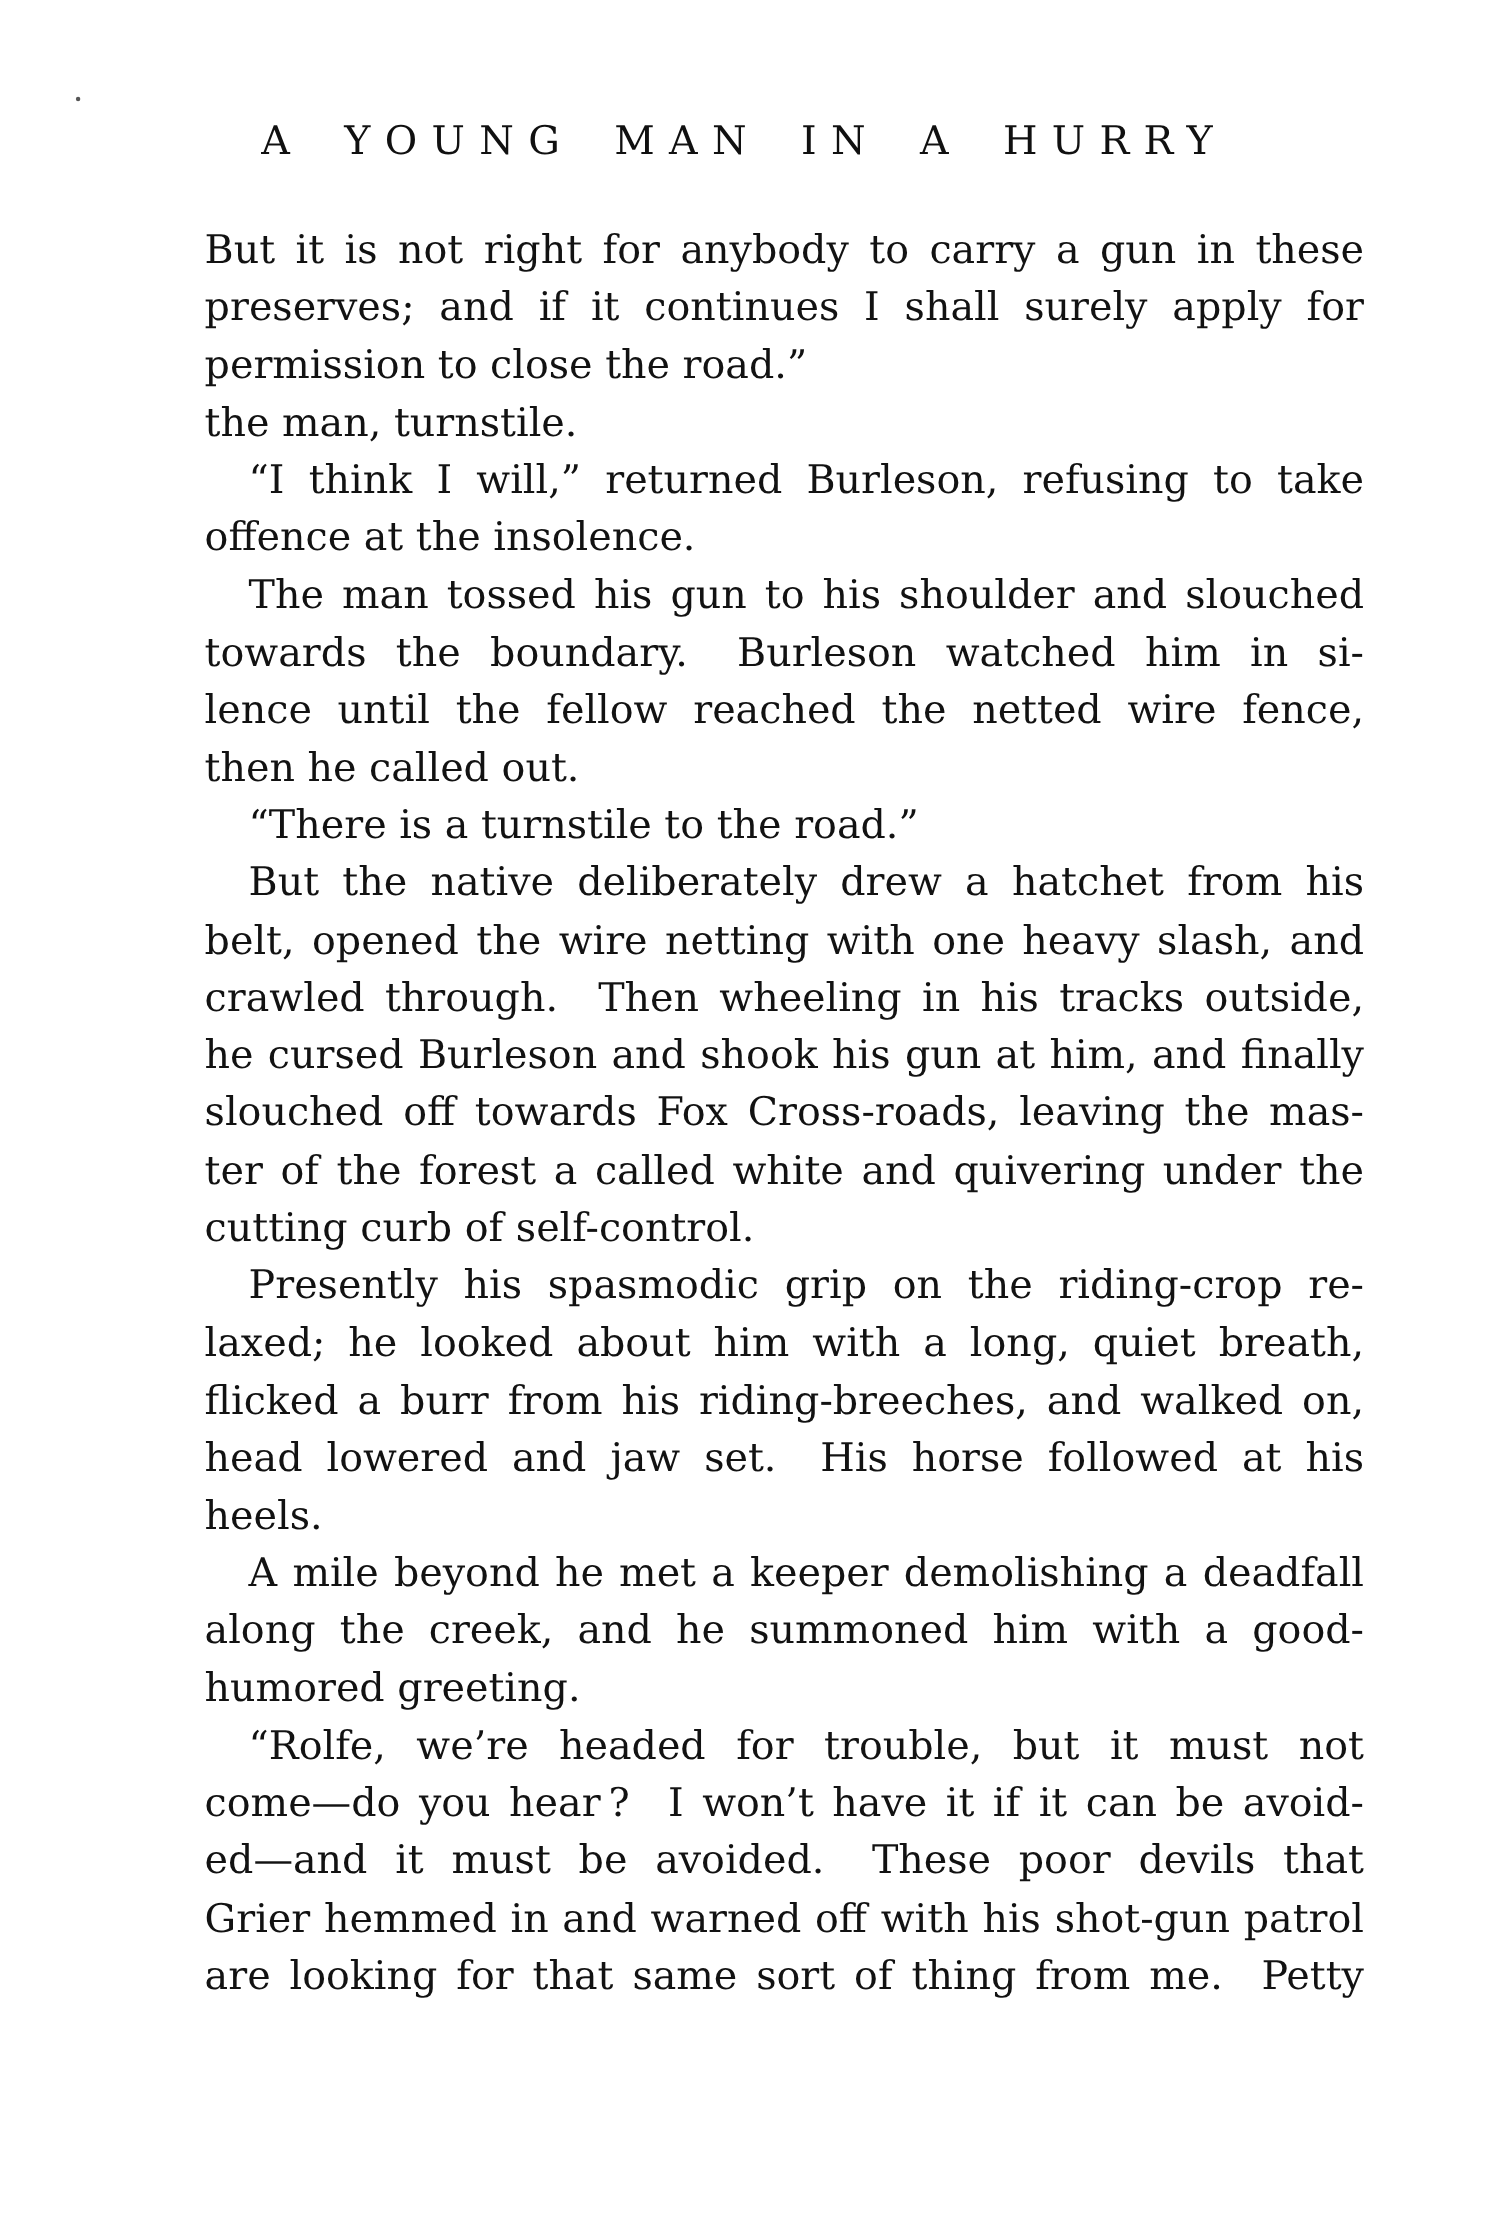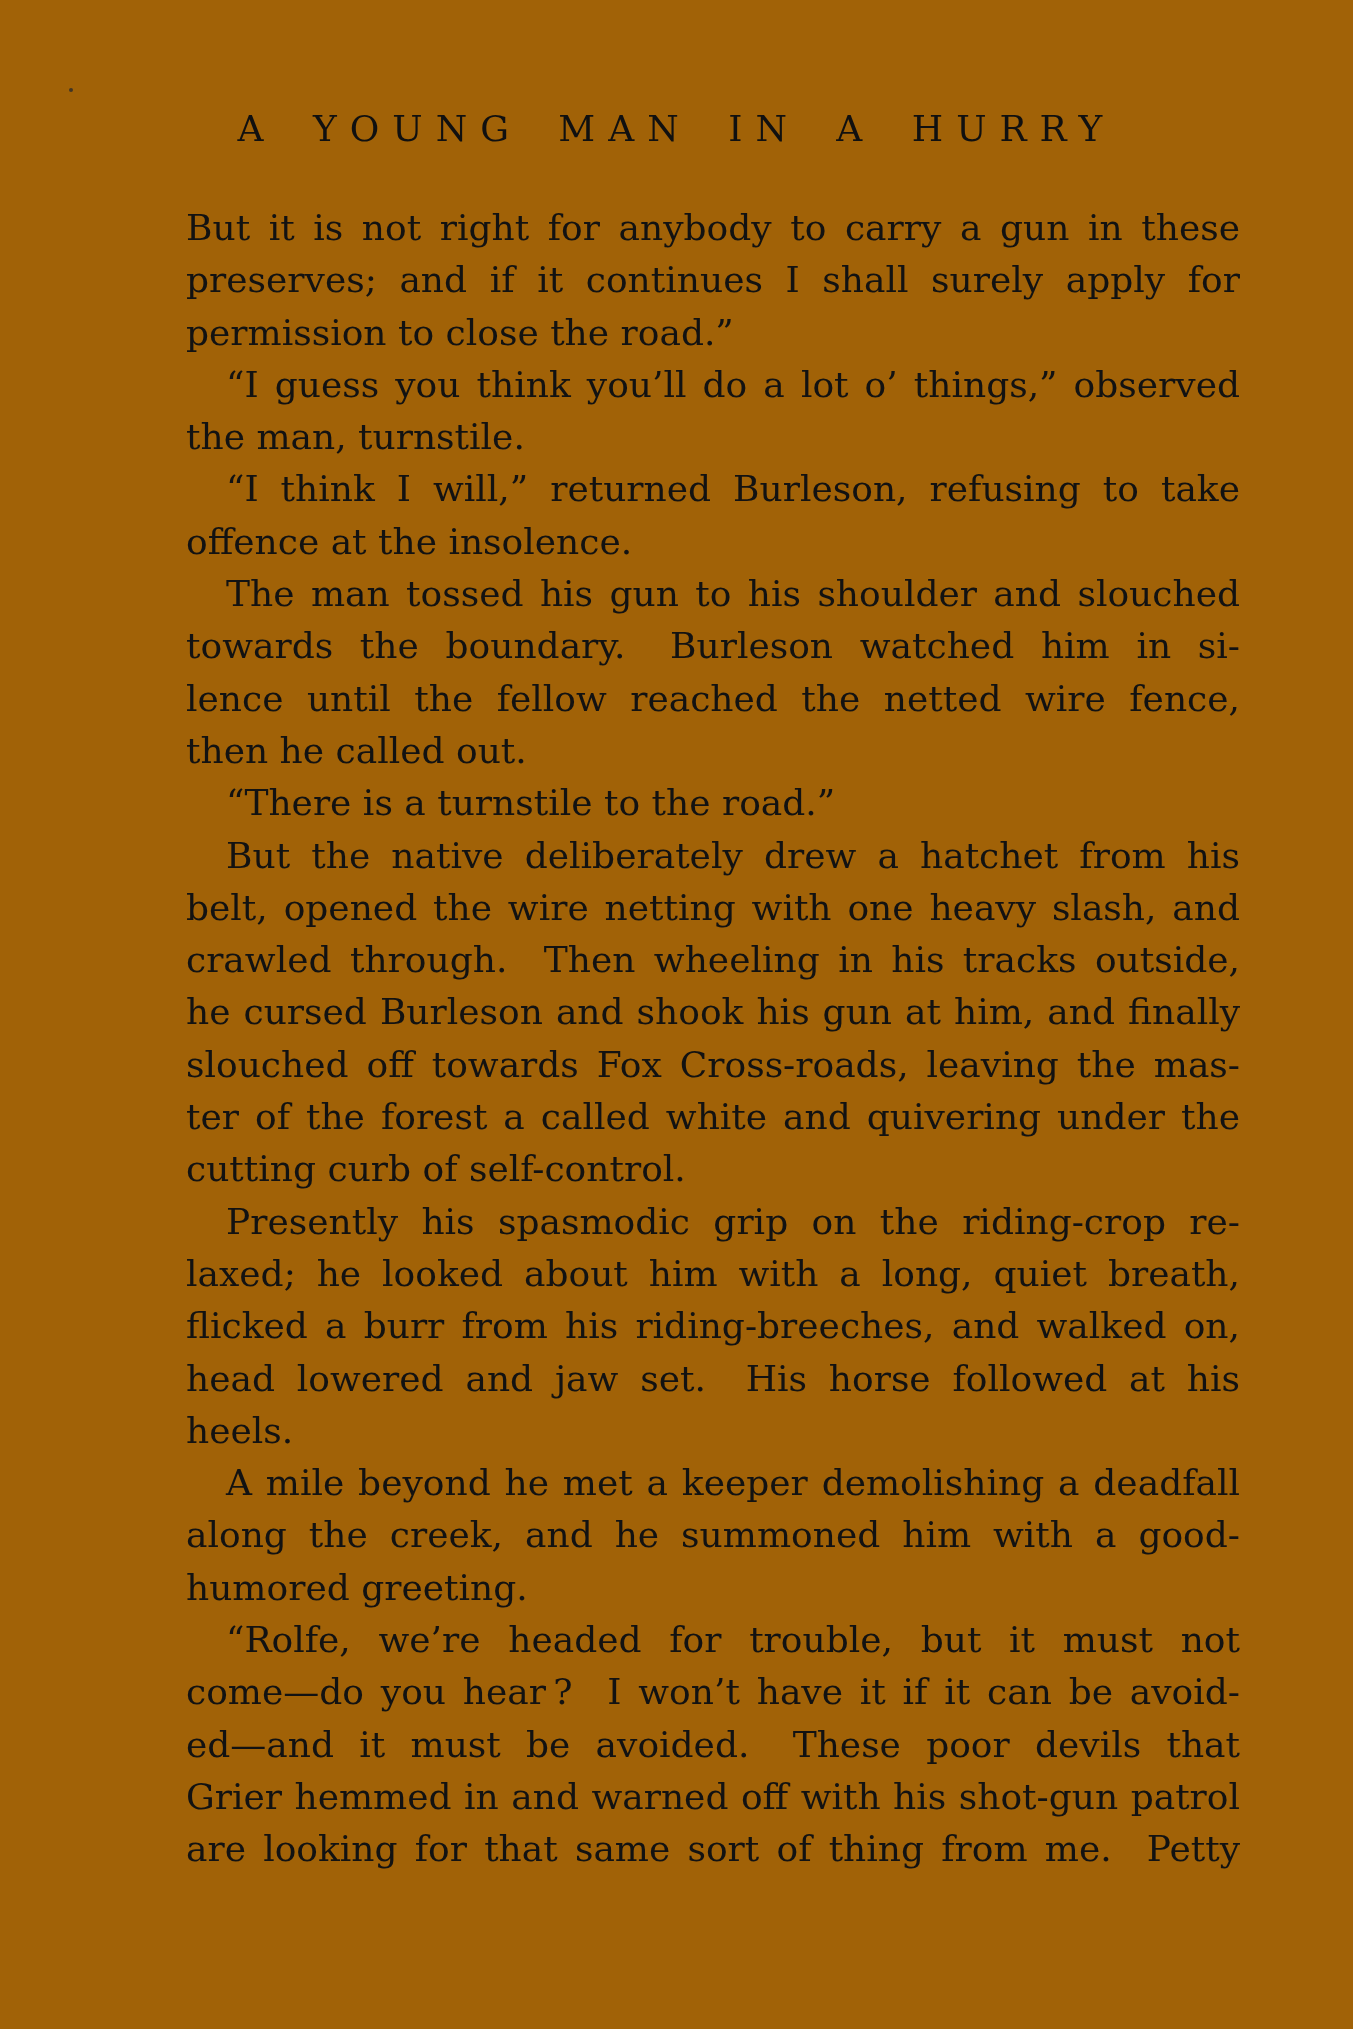--- a/index.html
+++ b/index.html
@@ -5,21 +5,21 @@
   html, body {
     margin: 0;
     padding: 0;
     background: #e8e8e8;
   }
   .page {
     position: relative;
     width: 1353px;
     height: 2029px;
     margin: 0 auto;
-    background: #a16207;
+    background: #ffffff;
     color: #121212;
     font-family: "DejaVu Serif", "Liberation Serif", serif;
     overflow: hidden;
   }
   .running-head {
     position: absolute;
     top: 108px;
     left: 0;
     width: 100%;
     text-align: center;
@@ -73,21 +73,20 @@
 </head>
 <body>
 
 <div class="page">
   <div class="running-head">A YOUNG MAN IN A HURRY</div>
 
   <div class="text-block" id="text-block">
       <div class="line">But it is not right for anybody to carry a gun in these</div>
       <div class="line">preserves; and if it continues I shall surely apply for</div>
       <div class="line para-end">permission to close the road.”</div>
-      <div class="line indent">“I guess you think you’ll do a lot o’ things,” observed</div>
       <div class="line para-end">the man, turnstile.</div>
       <div class="line indent">“I think I will,” returned Burleson, refusing to take</div>
       <div class="line para-end">offence at the insolence.</div>
       <div class="line indent">The man tossed his gun to his shoulder and slouched</div>
       <div class="line">towards the boundary.  Burleson watched him in si-</div>
       <div class="line">lence until the fellow reached the netted wire fence,</div>
       <div class="line para-end">then he called out.</div>
       <div class="line indent para-end">“There is a turnstile to the road.”</div>
       <div class="line indent">But the native deliberately drew a hatchet from his</div>
       <div class="line">belt, opened the wire netting with one heavy slash, and</div>

